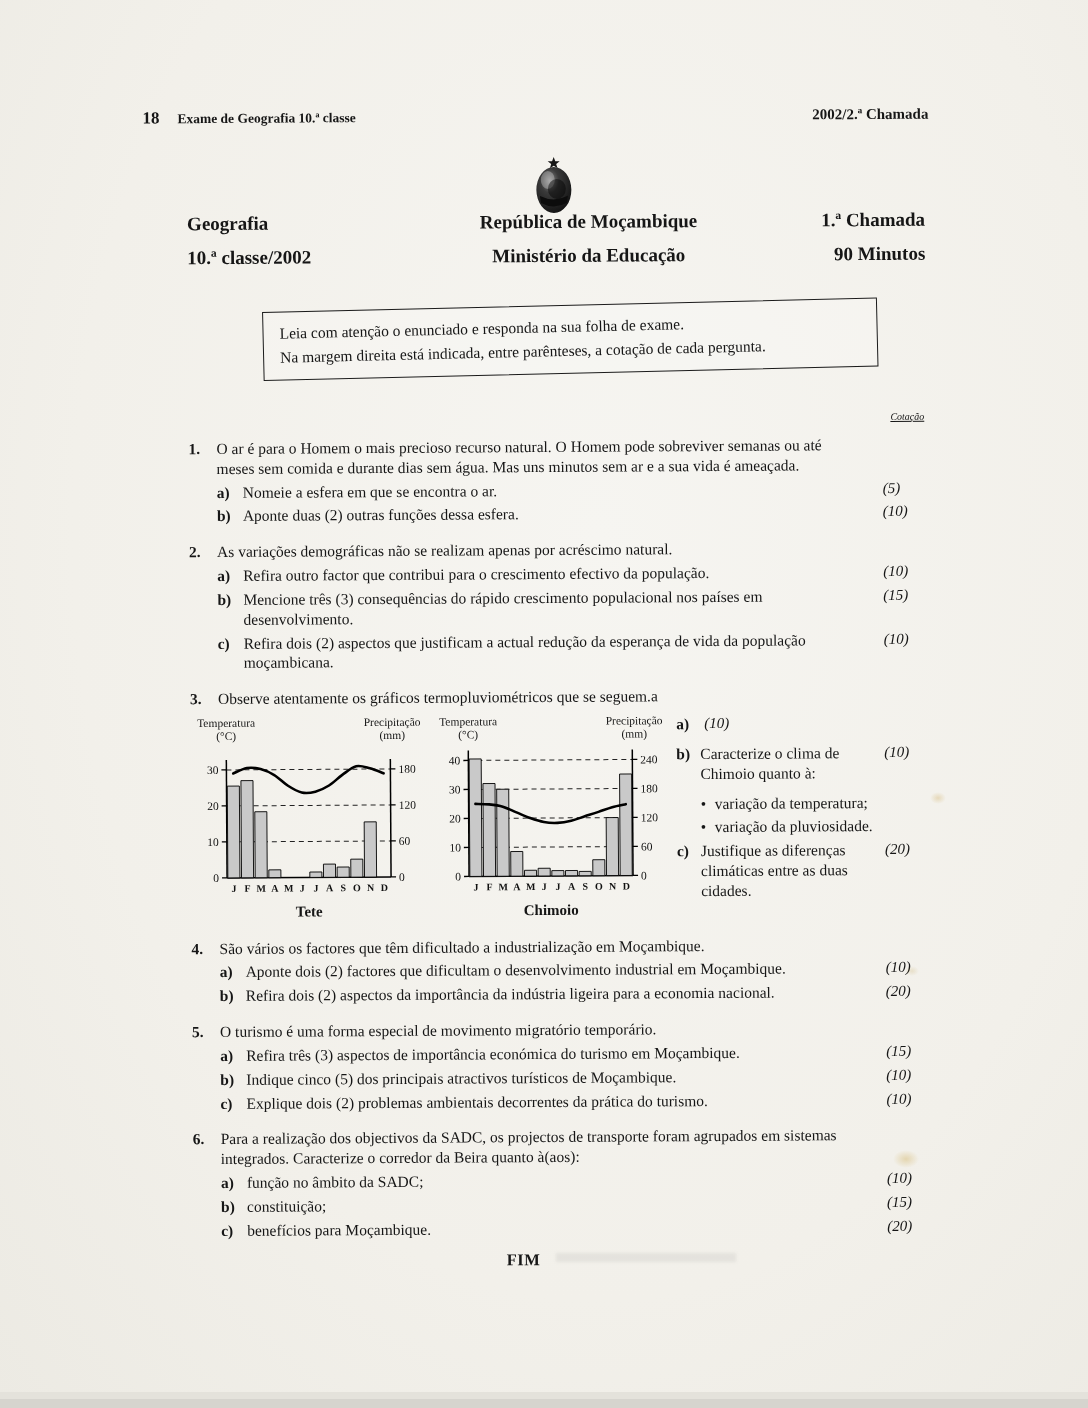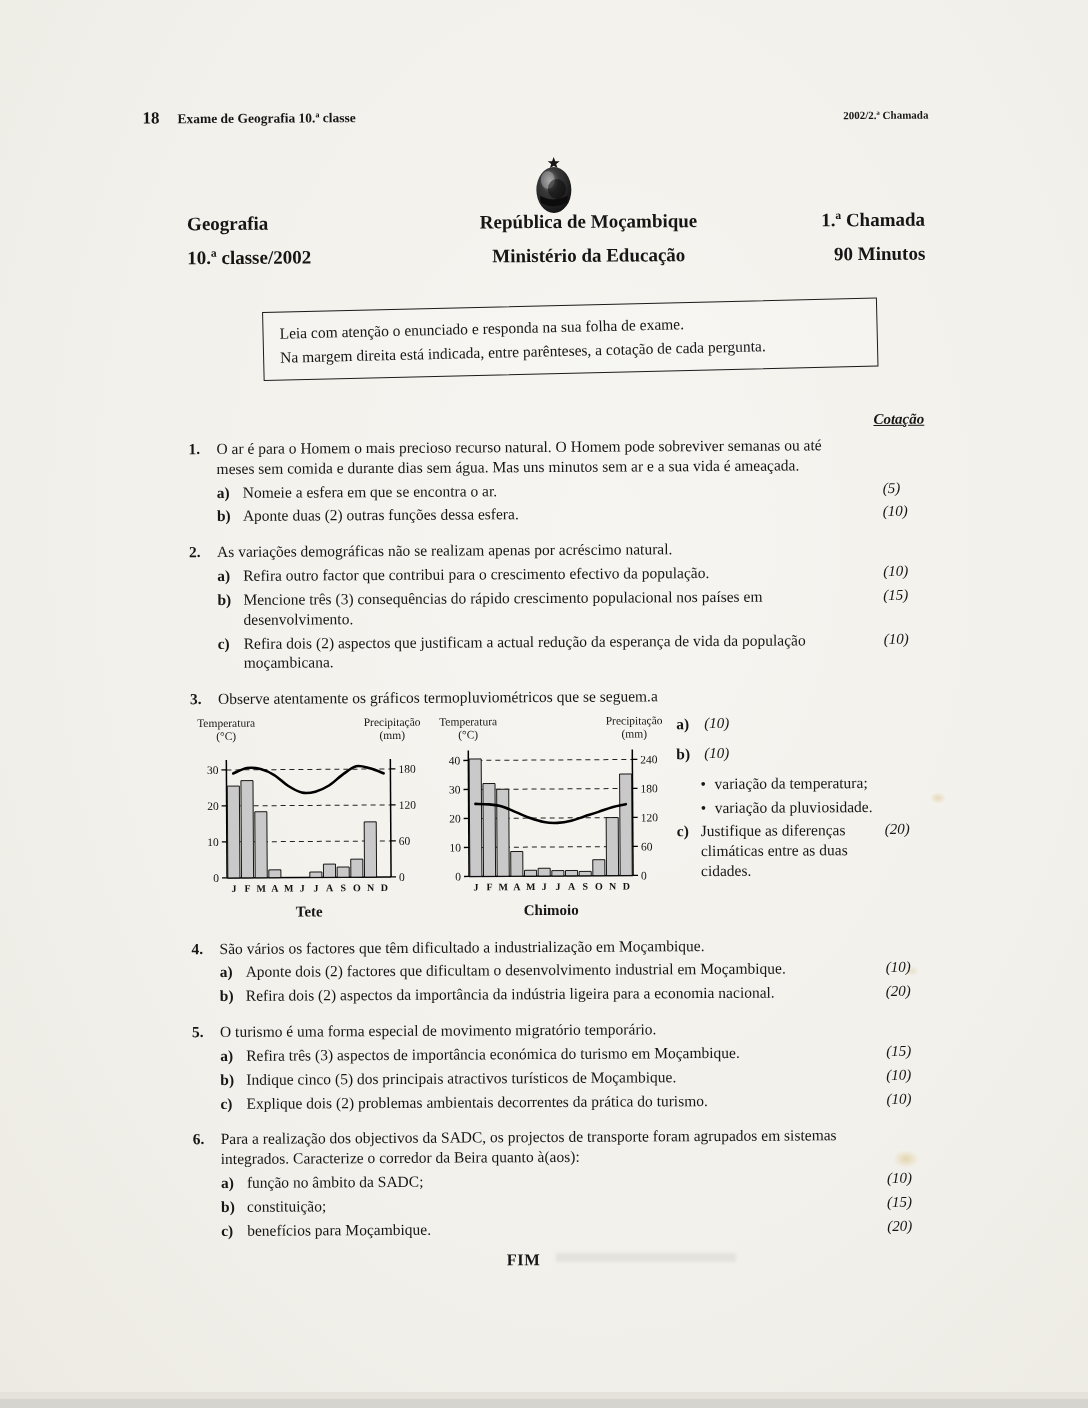--- a/index.html
+++ b/index.html
@@ -14,39 +14,39 @@
   .stain1{left:893px;top:1150px;width:26px;height:18px;background:radial-gradient(ellipse,rgba(205,170,80,.38),rgba(205,170,80,0) 70%);}
   .stain2{left:930px;top:792px;width:16px;height:12px;background:radial-gradient(ellipse,rgba(200,160,70,.30),rgba(200,160,70,0) 70%);}
   .stain3{left:905px;top:966px;width:14px;height:10px;background:radial-gradient(ellipse,rgba(190,160,80,.22),rgba(190,160,80,0) 70%);}
   .smudge{position:absolute;left:556px;top:1253px;width:180px;height:9px;background:rgba(110,110,110,.10);filter:blur(1.5px);}
   .content{position:absolute;inset:0;transform:rotate(-0.35deg);}
 
   .page-header{position:absolute;top:106px;left:146px;right:156px;display:flex;justify-content:space-between;align-items:baseline;}
   .ph-left{display:flex;align-items:baseline;}
   .page-num{font-size:17px;font-weight:bold;margin-right:18px;}
   .ph-title{font-size:13.5px;font-weight:bold;}
-  .ph-right{font-size:11px;font-weight:bold;text-align:center;}
+  .ph-right{font-size:15px;font-weight:bold;text-align:center;}
 
   .emblem{position:absolute;left:533px;top:156px;width:48px;height:62px;}
 
   .title-block{position:absolute;top:212px;left:190px;right:160px;display:flex;}
   .tb-col{font-size:19px;font-weight:bold;line-height:1;}
   .tb-col > div{margin-bottom:15px;}
   .tb-left{width:235px;}
   .tb-center{flex:1;text-align:center;}
   .tb-right{width:170px;text-align:right;}
 
   .instruction-box{
     position:absolute;top:305px;left:265px;width:581px;
     border:1.6px solid #1b1b1b;padding:9px 16px 10px 16px;
     font-size:15.5px;line-height:1.55;transform:rotate(-1deg);
     background:rgba(255,255,255,.18);
   }
 
-  .cotacao-header{position:absolute;top:413px;right:162px;font-size:15px;font-weight:bold;font-style:italic;text-decoration:underline;}
+  .cotacao-header{position:absolute;top:413px;right:162px;font-size:10px;font-weight:normal;font-style:italic;text-decoration:underline;}
 
   #questions{position:absolute;top:437px;left:190px;width:742px;font-size:15.5px;line-height:1.28;}
   .question{margin-bottom:16px;}
   .q-intro-row{display:flex;}
   .q-num{width:28px;flex:none;font-weight:bold;}
   .q-intro{flex:1;padding-right:72px;}
   .sub-row{display:flex;padding-left:28px;margin-top:4px;}
   .sub-label{width:26px;flex:none;font-weight:bold;}
   .sub-text{flex:1;padding-right:26px;}
   .pts{width:48px;flex:none;font-style:italic;font-size:15px;padding-left:4px;}
@@ -292,20 +292,21 @@
                   <text x="193.16666666666666" y="146" text-anchor="middle" font-size="10" font-weight="bold" fill="#111" font-family="Liberation Serif, serif">D</text>
                 </svg><div class="chart-title">Chimoio</div></div>
             </div>
             <div class="subq-col">
               <div class="sub-row">
                 <span class="sub-label">a)</span>
                 <span class="pts">(10)</span>
               </div>
               <div class="sub-row">
                 <span class="sub-label">b)</span>
+                <span class="sub-text">Caracterize o clima de Chimoio quanto à:</span>
                 <span class="pts">(10)</span>
               </div>
               <div class="bullet-row">
                 <span class="bullet">•</span>
                 <span class="sub-text">variação da temperatura;</span>
               </div>
               <div class="bullet-row">
                 <span class="bullet">•</span>
                 <span class="sub-text">variação da pluviosidade.</span>
               </div>

